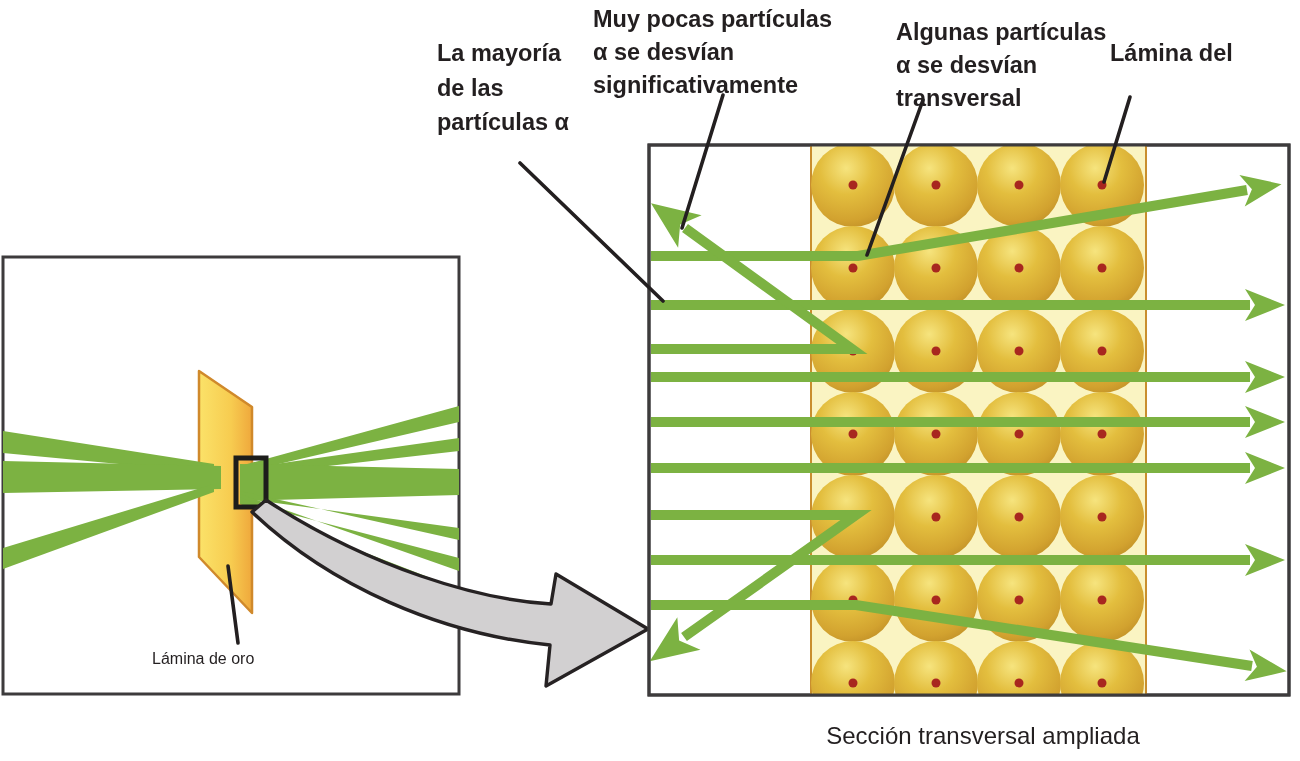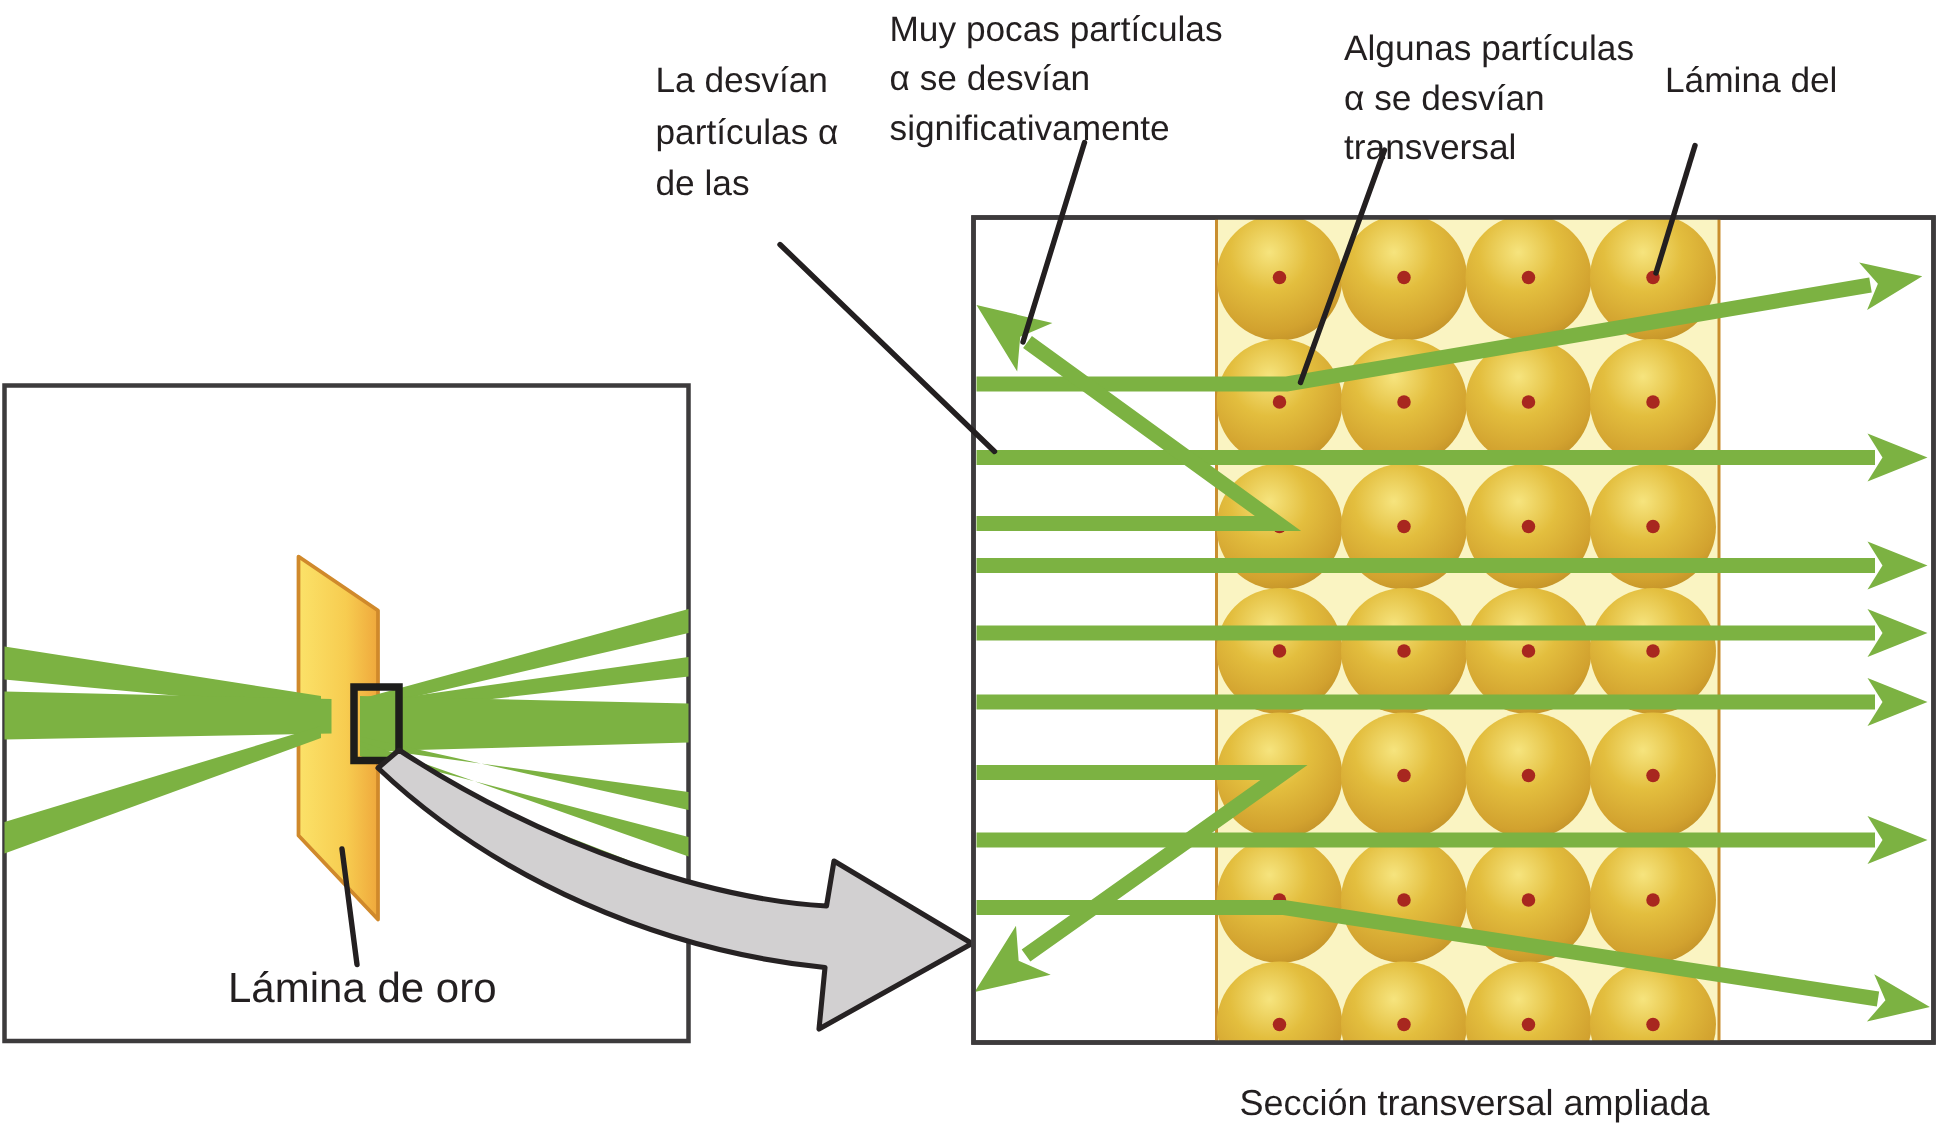--- a/index.html
+++ b/index.html
@@ -11,26 +11,26 @@
   html,body{margin:0;padding:0;background:#fff;}
   #stage{
     position:relative; width:1300px; height:761px; background:#fff;
     font-family:"Liberation Sans", sans-serif; color:var(--ink); overflow:hidden;
   }
   #stage svg{position:absolute; left:0; top:0;}
   .diagram-label{
     position:absolute; font-size:23.5px; line-height:33px; color:var(--ink);
     white-space:nowrap;
   }
-  .diagram-label span{display:block;}
+  .diagram-label span{display:block;font-weight:bold;}
   #label-most{left:437px; top:36px; line-height:34.5px;}
   #label-few{left:593px; top:3px;}
   #label-some{left:896px; top:16px;}
   #label-nucleus{left:1110px; top:37px;}
-  #label-foil{left:152px; top:642px; font-size:28px;}
+  #label-foil{left:152px; top:642px; font-size:16px;}
   #caption{left:649px; top:719px; width:668px; text-align:center; font-size:24px; white-space:nowrap;}
   .panel{fill:#ffffff; stroke:var(--border); stroke-width:3;}
   .lattice{fill:var(--cream); stroke:var(--lattice-border); stroke-width:2;}
   .beam{fill:var(--green); stroke:none;}
   .traj{fill:none; stroke:var(--green); stroke-width:10;}
   .pointer{stroke:var(--ink); stroke-width:3.6; stroke-linecap:round; fill:none;}
   .magbox{fill:none; stroke:#1D1D1B; stroke-width:5;}
   .grayarrow{fill:var(--gray-fill); stroke:#262223; stroke-width:3.4; stroke-linejoin:round;}
   .foil{stroke:var(--foil-stroke); stroke-width:2.5; stroke-linejoin:round;}
 </style>
@@ -168,23 +168,23 @@
       <rect x="649" y="145" width="640" height="550" fill="none" stroke="var(--border)" stroke-width="3"></rect>
 
       <line class="pointer" x1="520" y1="163" x2="663" y2="301"></line>
       <line class="pointer" x1="723" y1="95" x2="682" y2="228"></line>
       <line class="pointer" x1="923" y1="100" x2="867" y2="255"></line>
       <line class="pointer" x1="1130" y1="97" x2="1104" y2="182"></line>
     </g>
   </svg>
 
   <div class="diagram-label" id="label-most">
-    <span>La desvían</span>
+    <span>La mayoría</span>
+    <span>de las</span>
     <span>partículas α</span>
-    <span>de las</span>
   </div>
 
   <div class="diagram-label" id="label-few">
     <span>Muy pocas partículas</span>
     <span>α se desvían</span>
     <span>significativamente</span>
   </div>
 
   <div class="diagram-label" id="label-some">
     <span>Algunas partículas</span>

